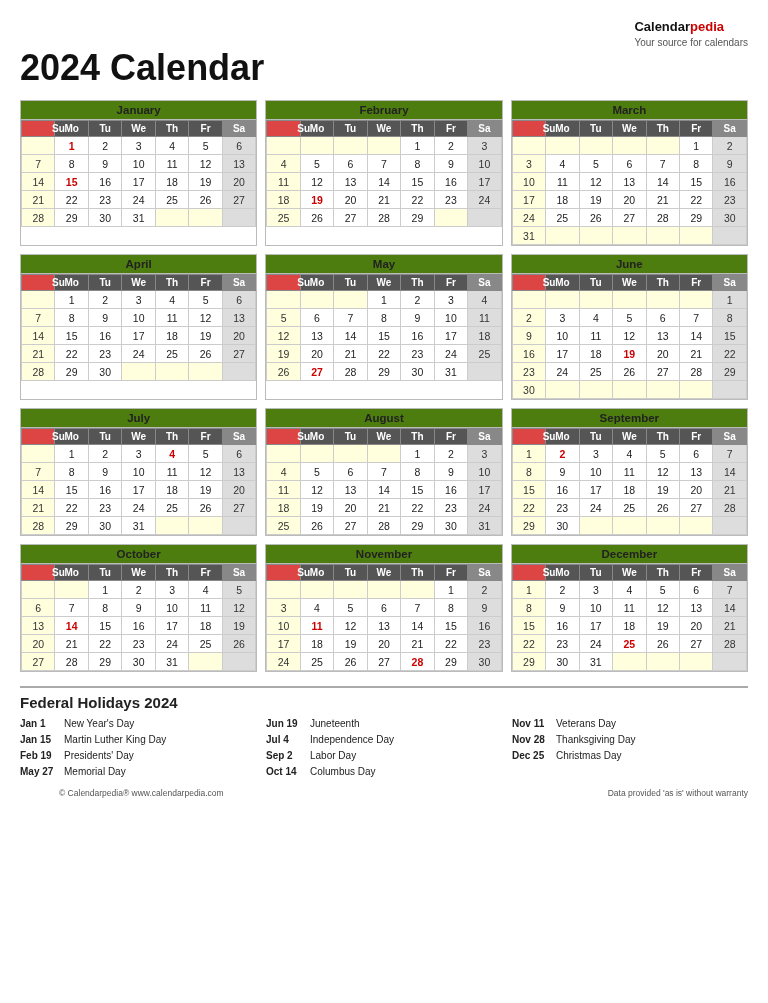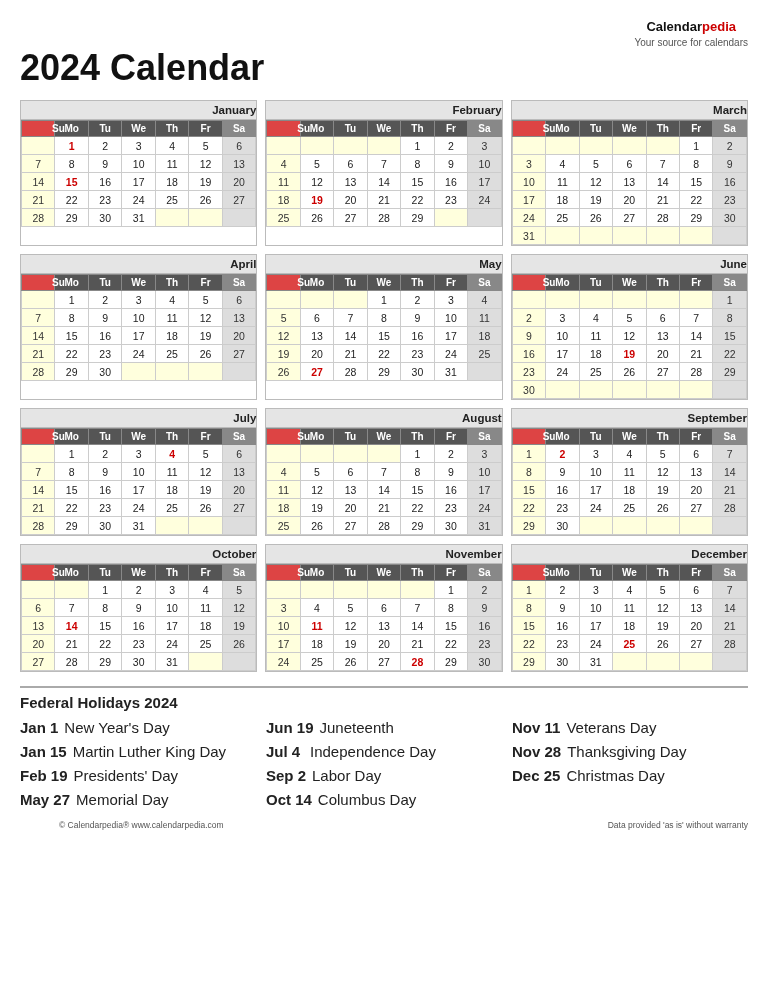--- a/index.html
+++ b/index.html
@@ -19,42 +19,42 @@
       margin-bottom: 14px;
     }
     .main-title {
       font-size: 36px;
       font-weight: 900;
       color: #111;
       line-height: 1;
       margin-top: 32px;
     }
     .brand {
-      text-align: center;
+      text-align: left;
       font-size: 10px;
       color: #555;
       line-height: 1.4;
     }
     .brand-title {
       font-size: 13px;
       font-weight: bold;
       color: #111;
     }
     .brand-title span { color: #c00; }
     .calendars-grid {
       display: grid;
       grid-template-columns: repeat(3, 1fr);
       gap: 8px;
     }
     .month-block {
       border: 1px solid #bbb;
     }
     .month-title {
-      background: #e5e5e5;
-      text-align: right;
+      background: #4d7c0f;
+      text-align: center;
       font-weight: bold;
       font-size: 11.5px;
       padding: 3px 0;
       border-bottom: 1px solid #bbb;
     }
     .cal-table {
       width: 100%;
       border-collapse: collapse;
       table-layout: fixed;
     }
@@ -93,21 +93,21 @@
       margin-bottom: 5px;
     }
     .holidays-grid {
       display: grid;
       grid-template-columns: repeat(3, 1fr);
       gap: 1px 10px;
     }
     .holiday-row {
       display: flex;
       gap: 6px;
-      font-size: 15px;
+      font-size: 10px;
       line-height: 1.6;
     }
     .holiday-date { font-weight: bold; min-width: 38px; }
     .footer {
       display: flex;
       justify-content: space-between;
       margin-top: 8px;
       font-size: 8.5px;
       color: #555;
       padding-left: 39px;

